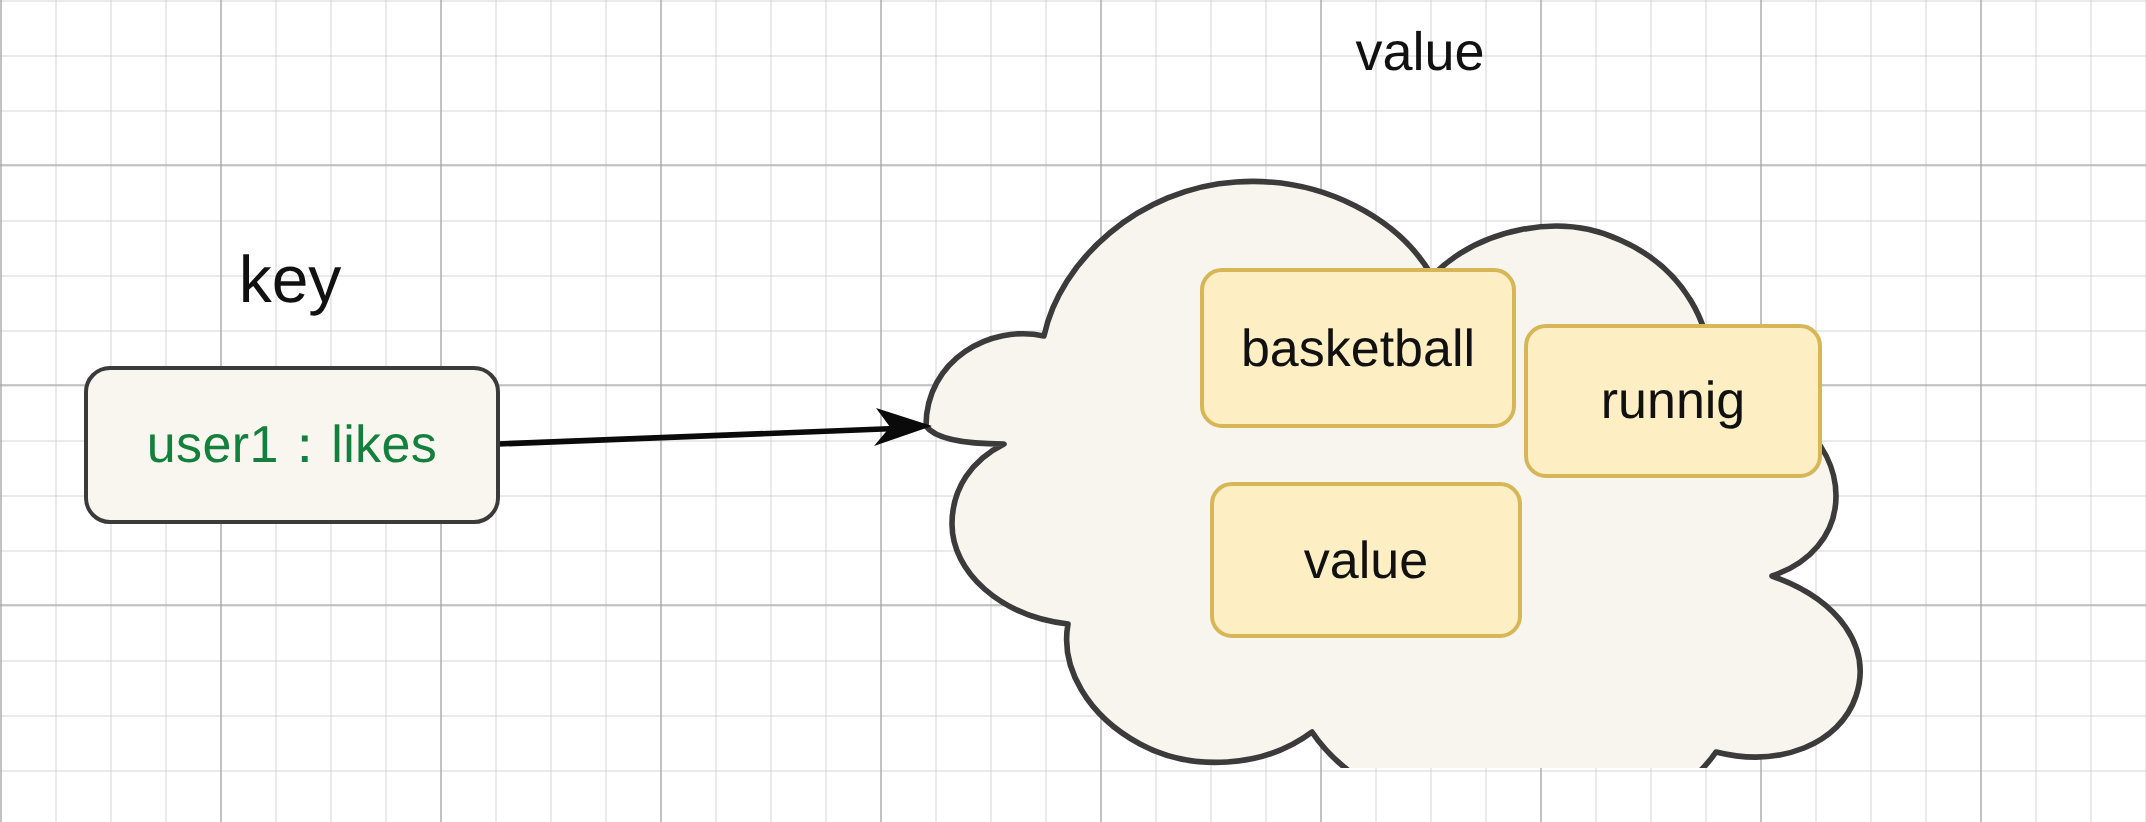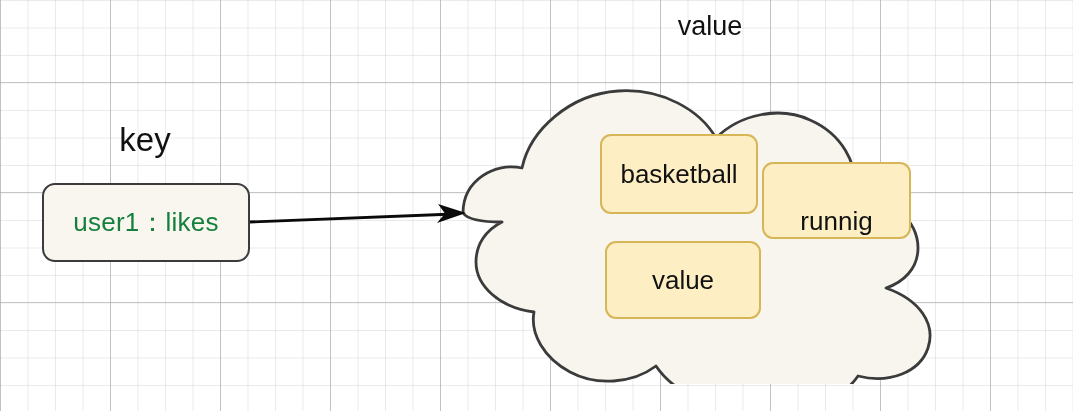--- a/index.html
+++ b/index.html
@@ -104,21 +104,21 @@
     display: flex;
     align-items: center;
     justify-content: center;
   }
   .value-box .boxtext {
     font-size: 26px;
     color: #111111;
     white-space: nowrap;
   }
   #value-box-0 { left: 600px; top: 134px; width: 158px; height: 80px; }
-  #value-box-1 { left: 762px; top: 162px; width: 149px; height: 77px; align-items: flex-end; }
+  #value-box-1 { left: 762px; top: 162px; width: 149px; height: 77px; }
   #value-box-2 { left: 605px; top: 241px; width: 156px; height: 78px; }
 
   
   #watermark {
     position: absolute;
     right: 10px;
     bottom: 12px;
     font-size: 15px;
     color: #bdbdbd;
     letter-spacing: 1px;

